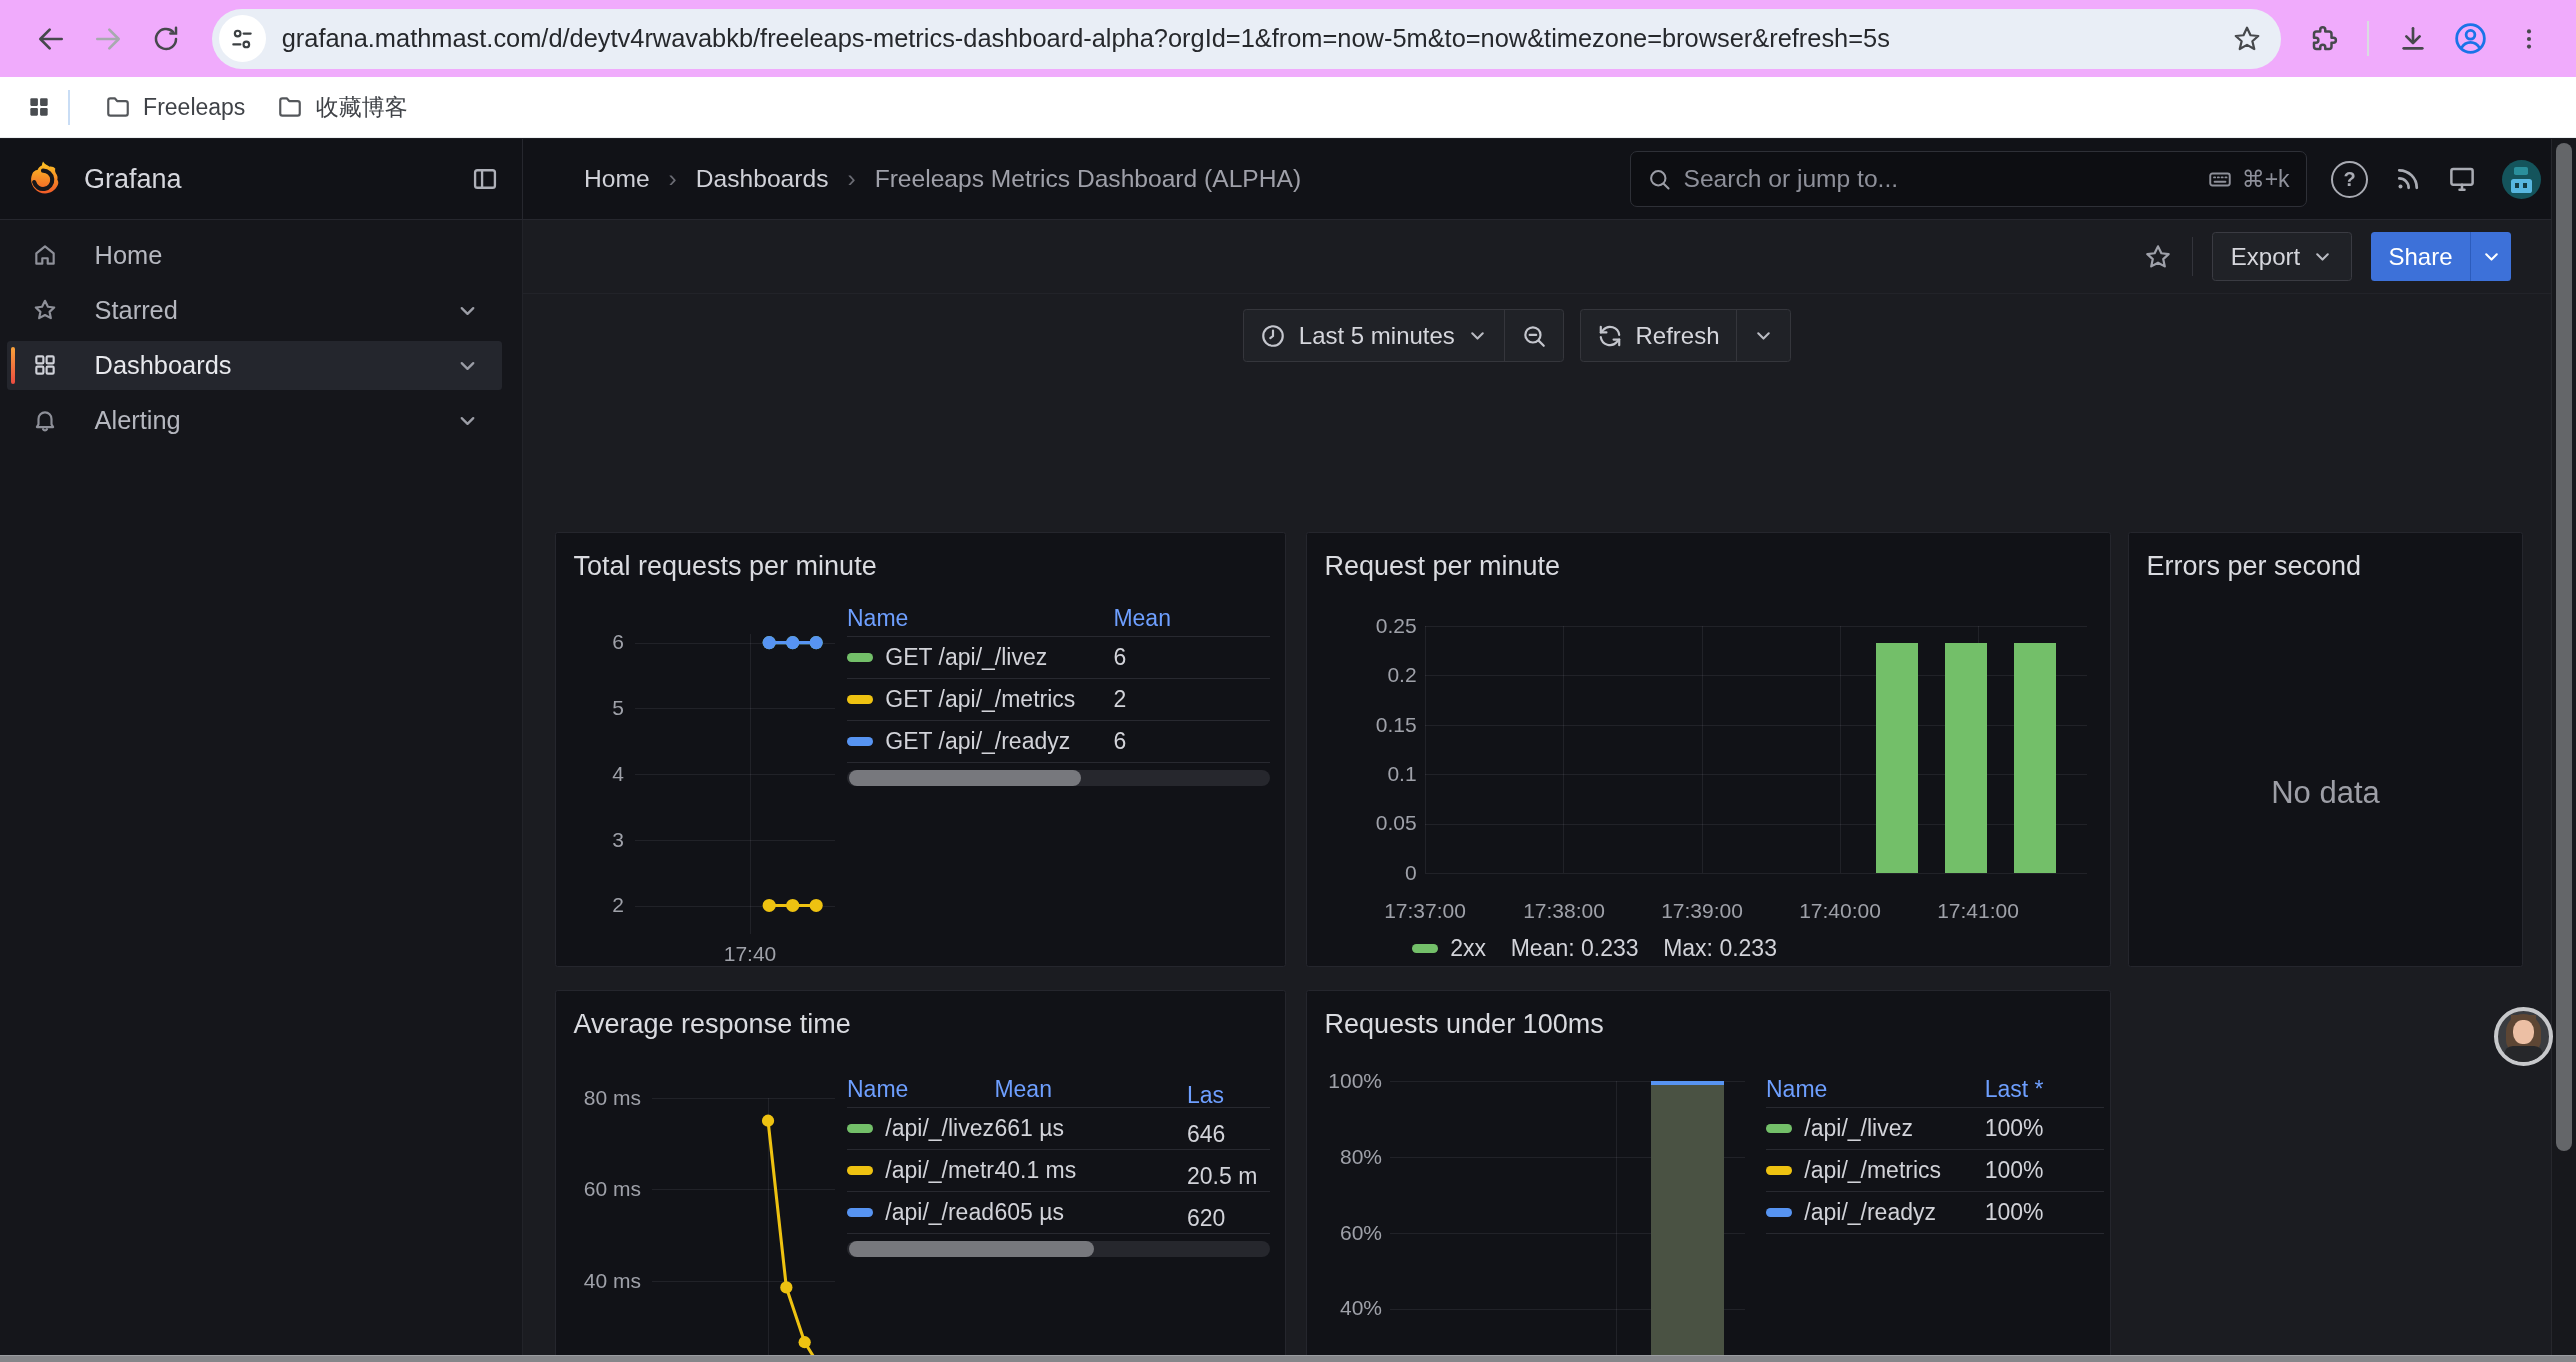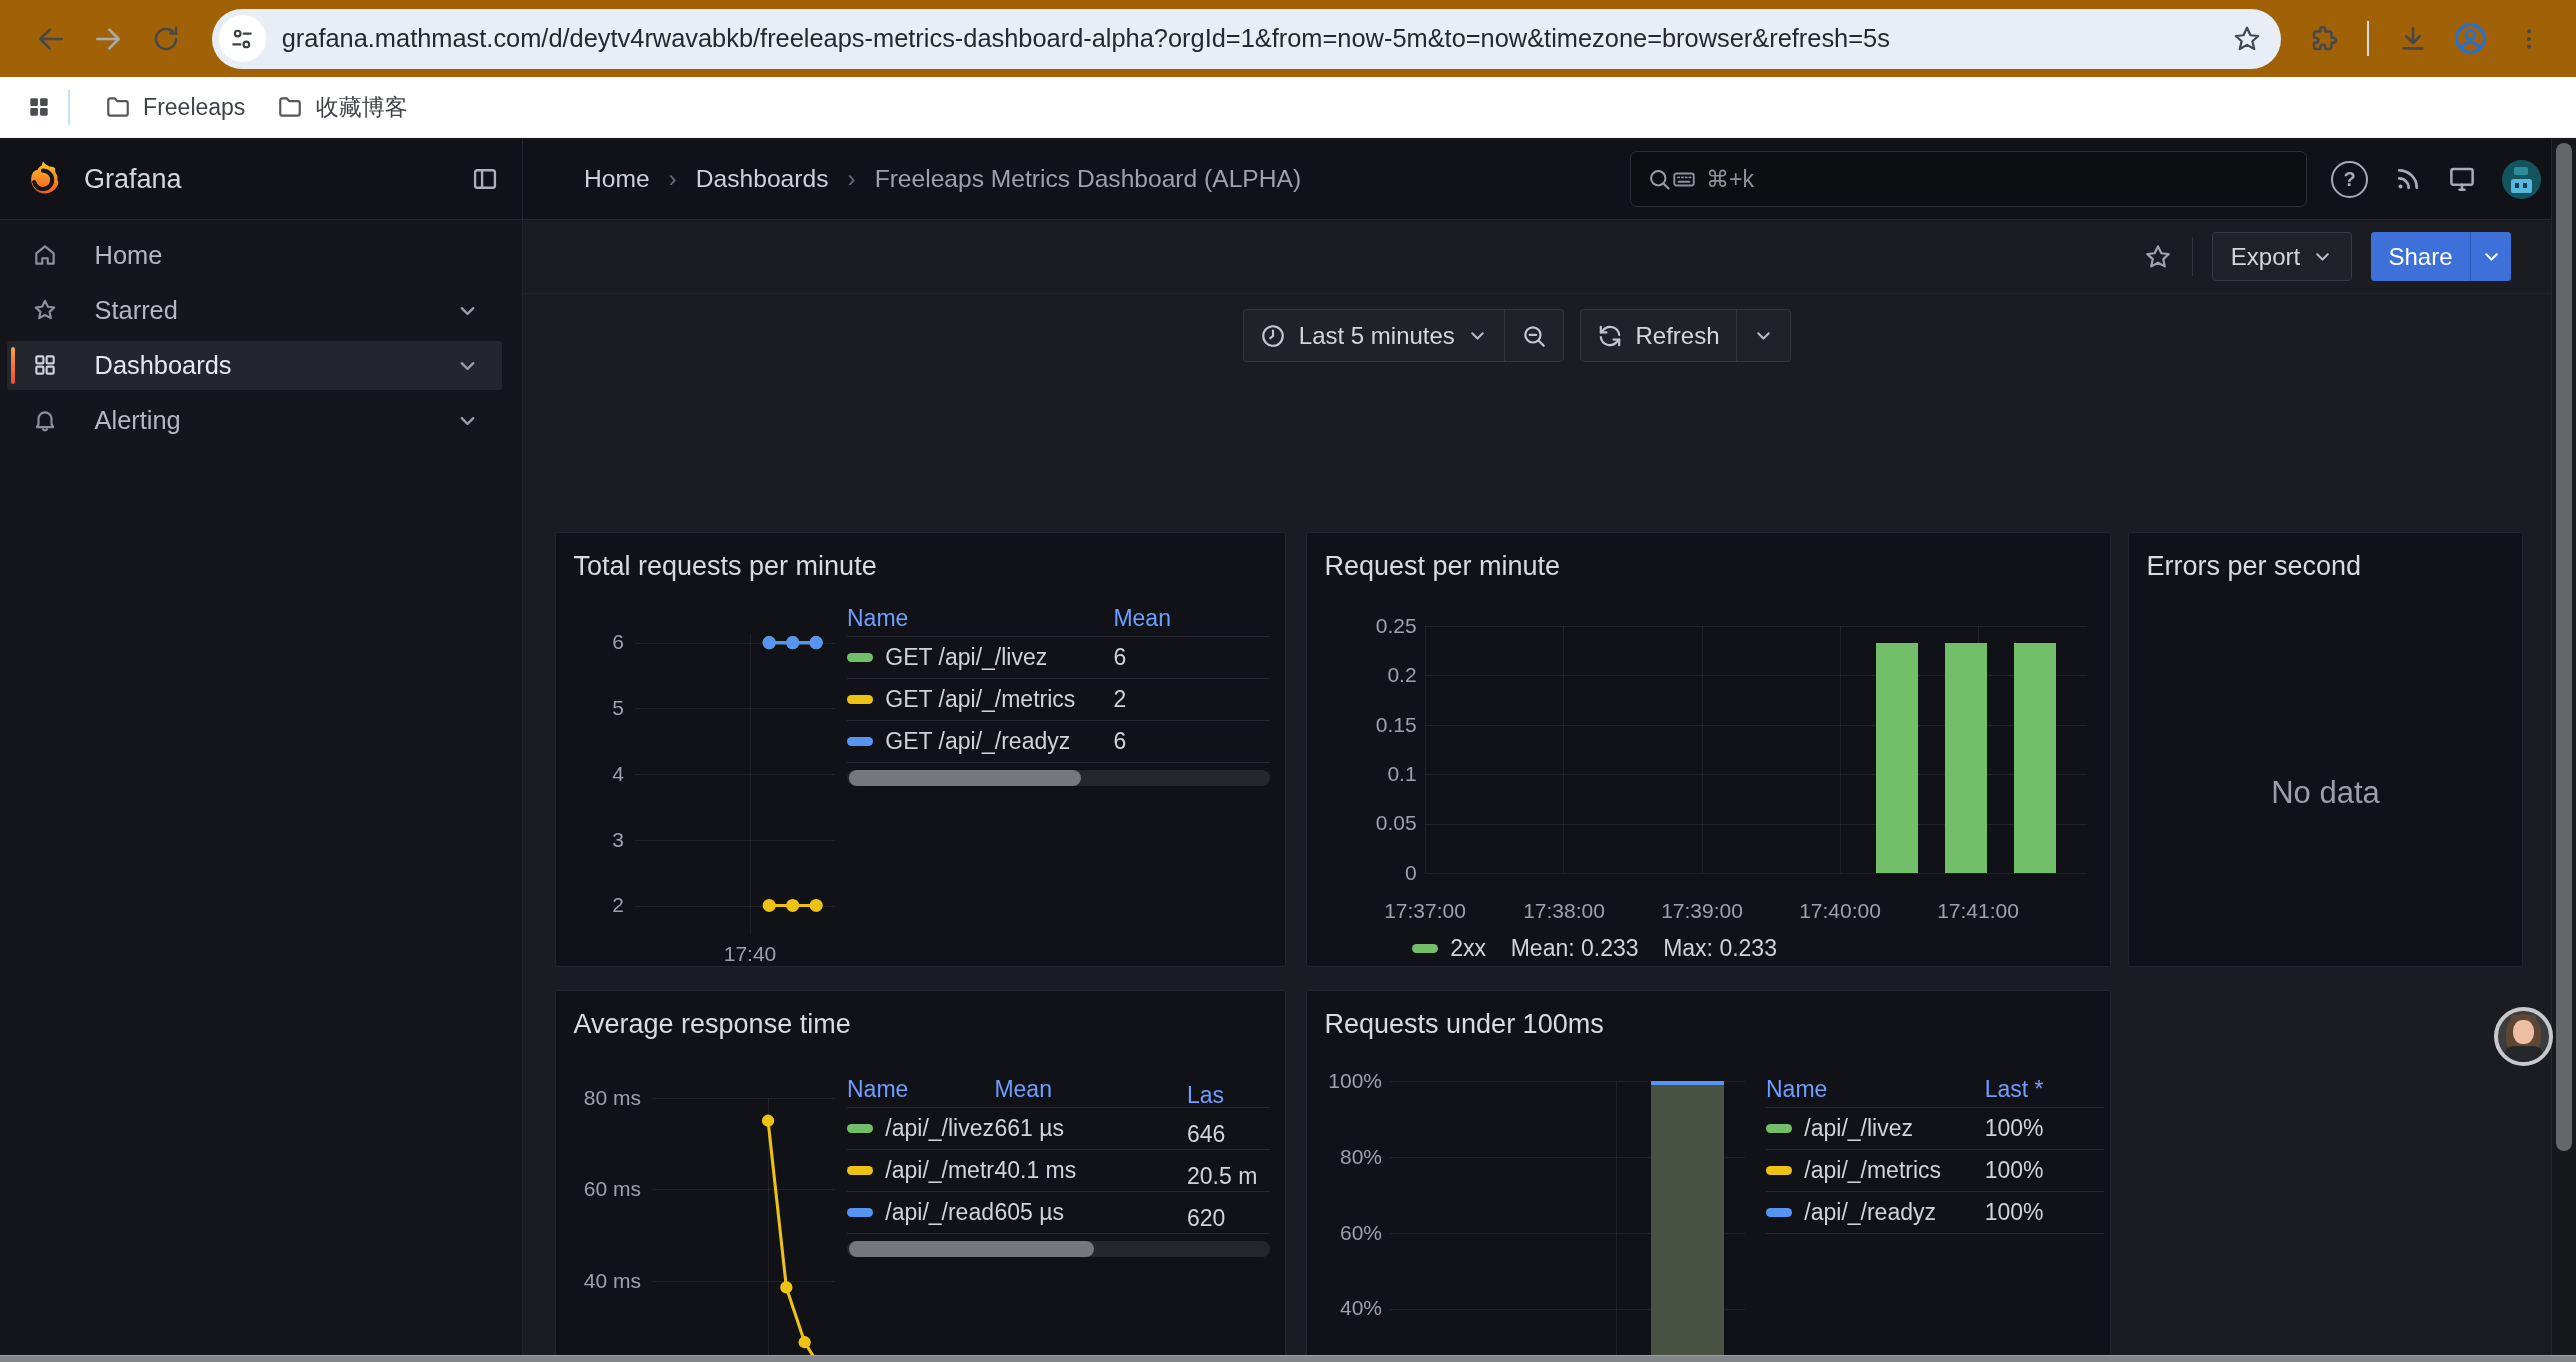--- a/index.html
+++ b/index.html
@@ -1,21 +1,21 @@
 <!DOCTYPE html>
 <html style="font-size:14px"><head>
 <meta charset="utf-8">
 <style>
   html,body{margin:0;padding:0;}
   body{width:2576px;height:1363px;position:relative;overflow:hidden;background:#1b1c21;
        font-family:"Liberation Sans","DejaVu Sans",sans-serif;-webkit-font-smoothing:antialiased;}
   svg{display:block;}
 
   
-  .btoolbar{position:absolute;left:0;top:0;width:2576px;height:77px;background:#a16207;
+  .btoolbar{position:absolute;left:0;top:0;width:2576px;height:77px;background:#f0abfc;
             display:flex;align-items:center;padding:0 23px 0 26px;box-sizing:border-box;gap:8.8px;}
   .nav-ic{width:49px;height:49px;display:flex;align-items:center;justify-content:center;border-radius:50%;flex:0 0 auto;color:#46484c;}
   .nav-ic.dis{color:#a7aaae;}
   .omnibox{flex:1;height:60px;background:#e9eef6;border-radius:30px;display:flex;align-items:center;
            margin:0 8.8px 0 12.3px;padding:0 19px 0 7px;box-sizing:border-box;min-width:0;}
   .site-chip{width:47px;height:47px;border-radius:50%;background:#ffffff;display:flex;align-items:center;justify-content:center;flex:0 0 auto;color:#3c4043;}
   .url-text{flex:1;margin-left:16px;font-size:25.4px;color:#26282c;white-space:nowrap;overflow:hidden;text-overflow:ellipsis;}
   .chrome-sep{width:1.8px;height:35px;background:#d9dce1;margin:0 10.5px;flex:0 0 auto;}
 
   .bbar{position:absolute;left:0;top:77px;width:2576px;height:61px;background:#ffffff;display:flex;align-items:center;
@@ -239,20 +239,21 @@
       <span class="crumb">Dashboards</span>
       <span class="crumb-sep">›</span>
       <span class="crumb dim">Freeleaps Metrics Dashboard (ALPHA)</span>
     </div>
     <div class="nav-right">
       <div class="searchbox">
         <svg width="24.6" height="24.6" viewBox="0 0 24 24" fill="none" stroke="#9b9da6" stroke-width="2" stroke-linecap="round">
             <circle cx="11" cy="11" r="7"></circle>
             <line x1="16.5" y1="16.5" x2="21" y2="21"></line>
           </svg>
+        <span class="search-ph">Search or jump to...</span>
         <span class="kbd-hint">
           <svg width="26" height="26" viewBox="0 0 24 24" fill="none" stroke="#8e909a" stroke-width="1.8">
               <rect x="3" y="7" width="18" height="11" rx="2"></rect>
               <path d="M6.5 10.5h1M10 10.5h1M13.5 10.5h1M17 10.5h1M7 14.5h10" stroke-linecap="round"></path>
             </svg>
           <span>⌘+k</span>
         </span>
       </div>
       <span class="help-circle"></span>
       <svg class="gico" width="30" height="30" viewBox="0 0 24 24" fill="none" stroke="currentColor" stroke-width="2.2" stroke-linecap="round">

